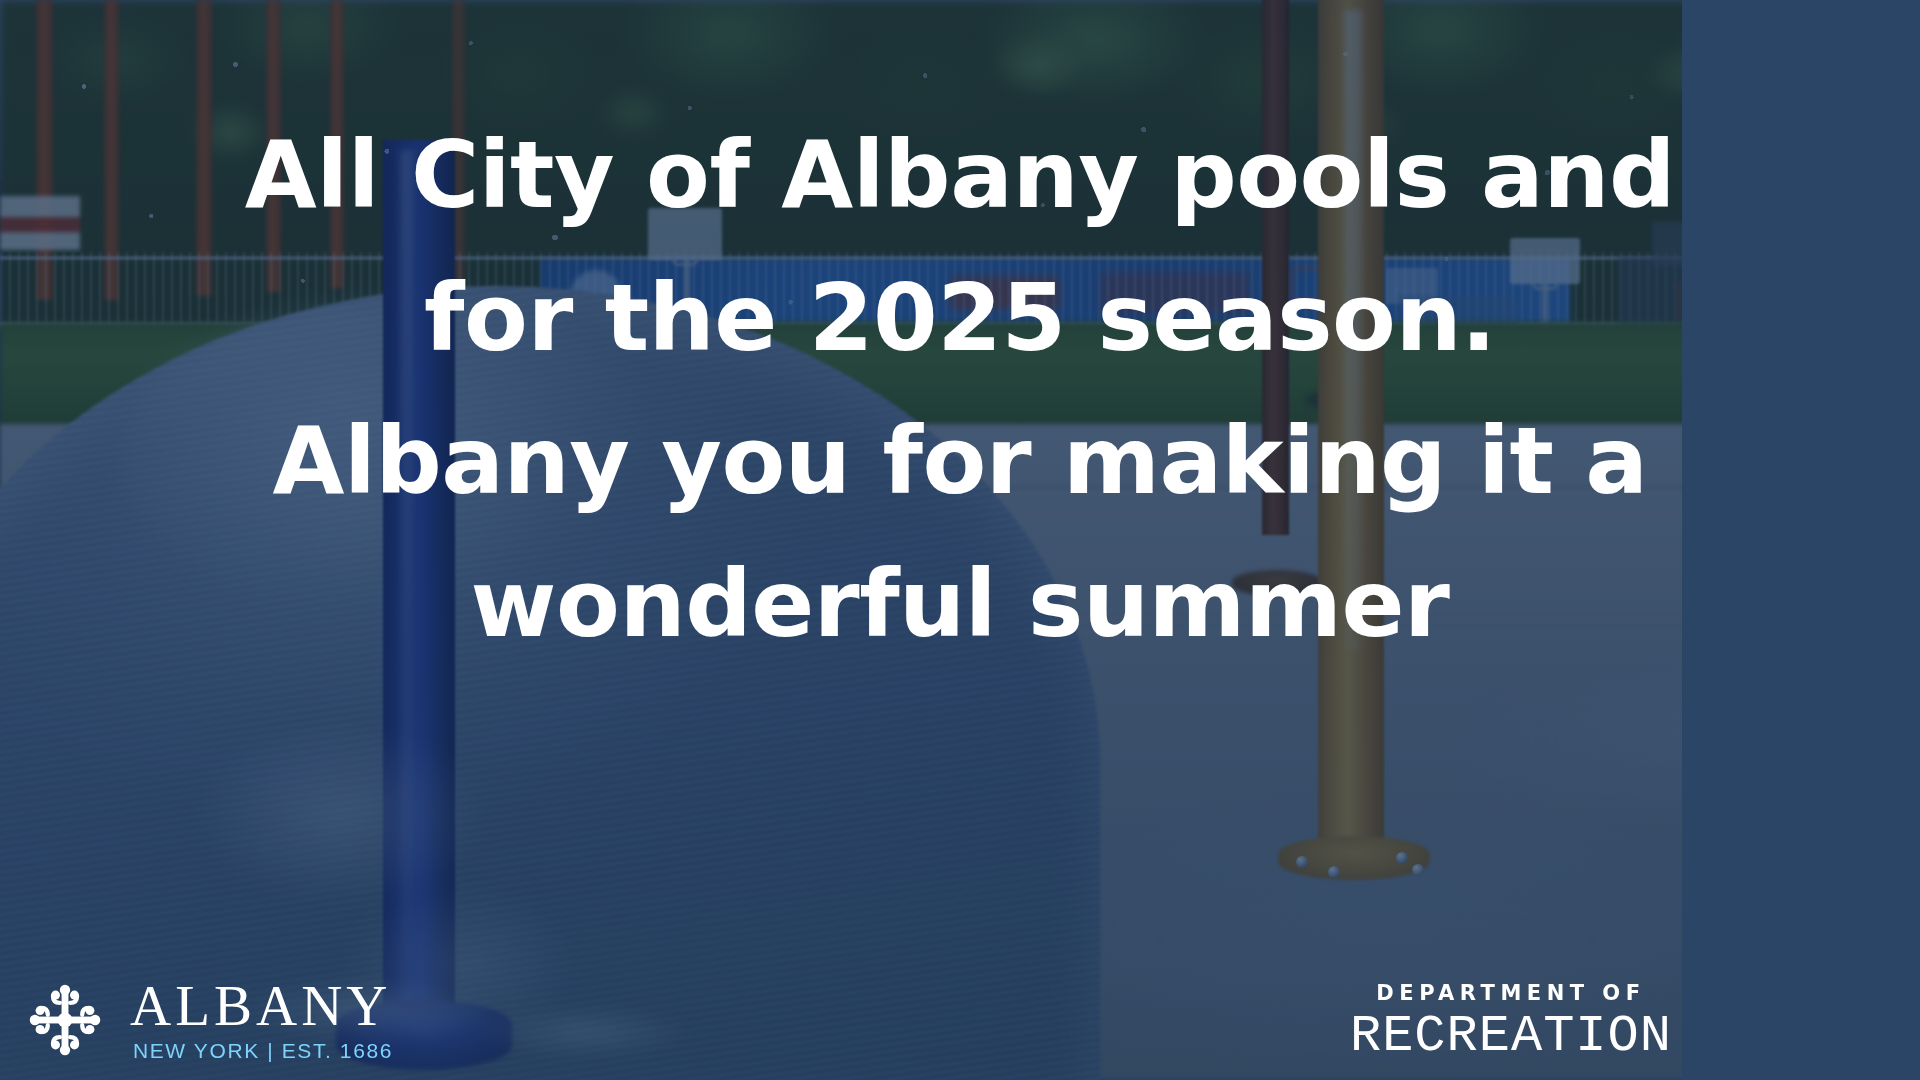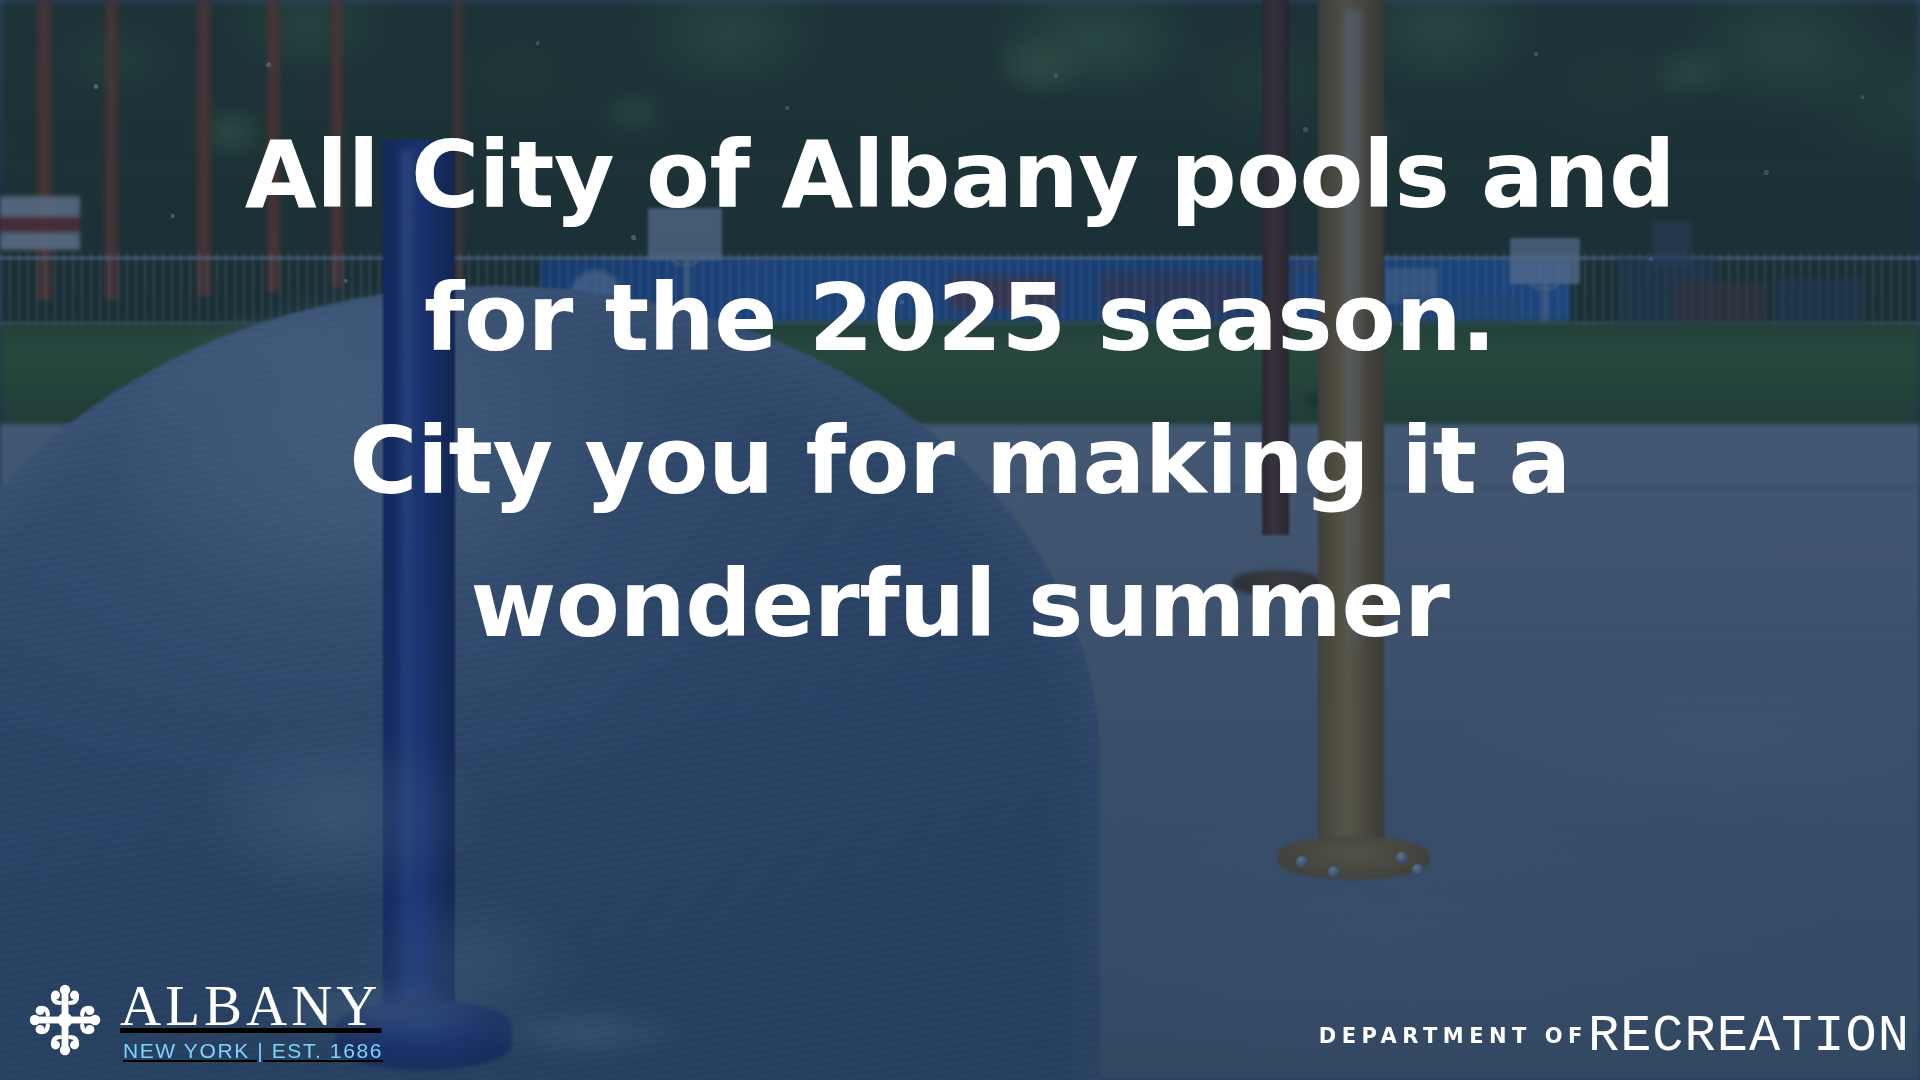--- a/index.html
+++ b/index.html
@@ -5,21 +5,21 @@
   * { margin:0; padding:0; box-sizing:border-box; }
   html, body {
     width:1920px; height:1080px;
     overflow:hidden;
     background:#2b4566;
     font-family:"Liberation Sans", sans-serif;
   }
 
   #poster {
     position:relative;
-    width:1920px; height:1080px;
+    width:1682px; height:1080px;
     overflow:hidden;
   }
 
   
   .scene { position:absolute; inset:0; overflow:hidden; }
 
   
   .sky {
     position:absolute; left:0; top:0; width:1920px; height:180px;
     background:linear-gradient(180deg,#6b86a6 0%, #53708f 55%, #3e5b79 100%);
@@ -293,23 +293,22 @@
     font-size:93px;
     line-height:143px;
     letter-spacing:-0.5px;
     white-space:nowrap;
     text-align:center;
   }
 
   
   .albany-logo {
     position:absolute; left:22px; bottom:16px;
-    display:flex; align-items:center; gap:12px;
+    display:flex; align-items:center; gap:22px;
     z-index:8;
-    text-decoration:underline;
   }
   .albany-mark { width:86px; height:86px; flex:0 0 auto; }
   .albany-words { display:flex; flex-direction:column; }
   .albany-name {
     color:#fff;
     font-family:"Liberation Serif", serif;
     font-size:57px; line-height:60px;
     letter-spacing:4px;
     font-weight:400;
   }
@@ -317,21 +316,21 @@
     color:#7dd3fc;
     font-family:"Liberation Sans", sans-serif;
     font-size:21px; line-height:26px;
     letter-spacing:1.6px;
     margin-top:2px;
     padding-left:3px;
   }
 
   .rec-logo {
     position:absolute; right:10px; bottom:14px;
-    display:flex; align-items:center;
+    display:flex; flex-direction:column; align-items:center;
     z-index:8;
   }
   .rec-dept {
     color:#fff;
     font-family:"DejaVu Sans", sans-serif;
     font-weight:700;
     font-size:21px; line-height:26px;
     letter-spacing:5.5px;
   }
   .rec-name {
@@ -420,21 +419,21 @@
     <div class="splash-bottom"></div>
     <div class="droplets"></div>
   </div>
 
   <div class="overlay"></div>
   <div class="overlay2"></div>
 
   <div class="headline">
     <div class="hl-line">All City of Albany pools and</div>
     <div class="hl-line">for the 2025 season.</div>
-    <div class="hl-line">City you for making it a</div>
+    <div class="hl-line">Albany you for making it a</div>
     <div class="hl-line">wonderful summer</div>
   </div>
 
   <div class="albany-logo">
     <svg class="albany-mark" viewBox="0 0 100 100">
       <g fill="#ffffff">
 
         <circle cx="50" cy="50" r="8.5"></circle>
 
         <rect x="46" y="18" width="8" height="30"></rect>

